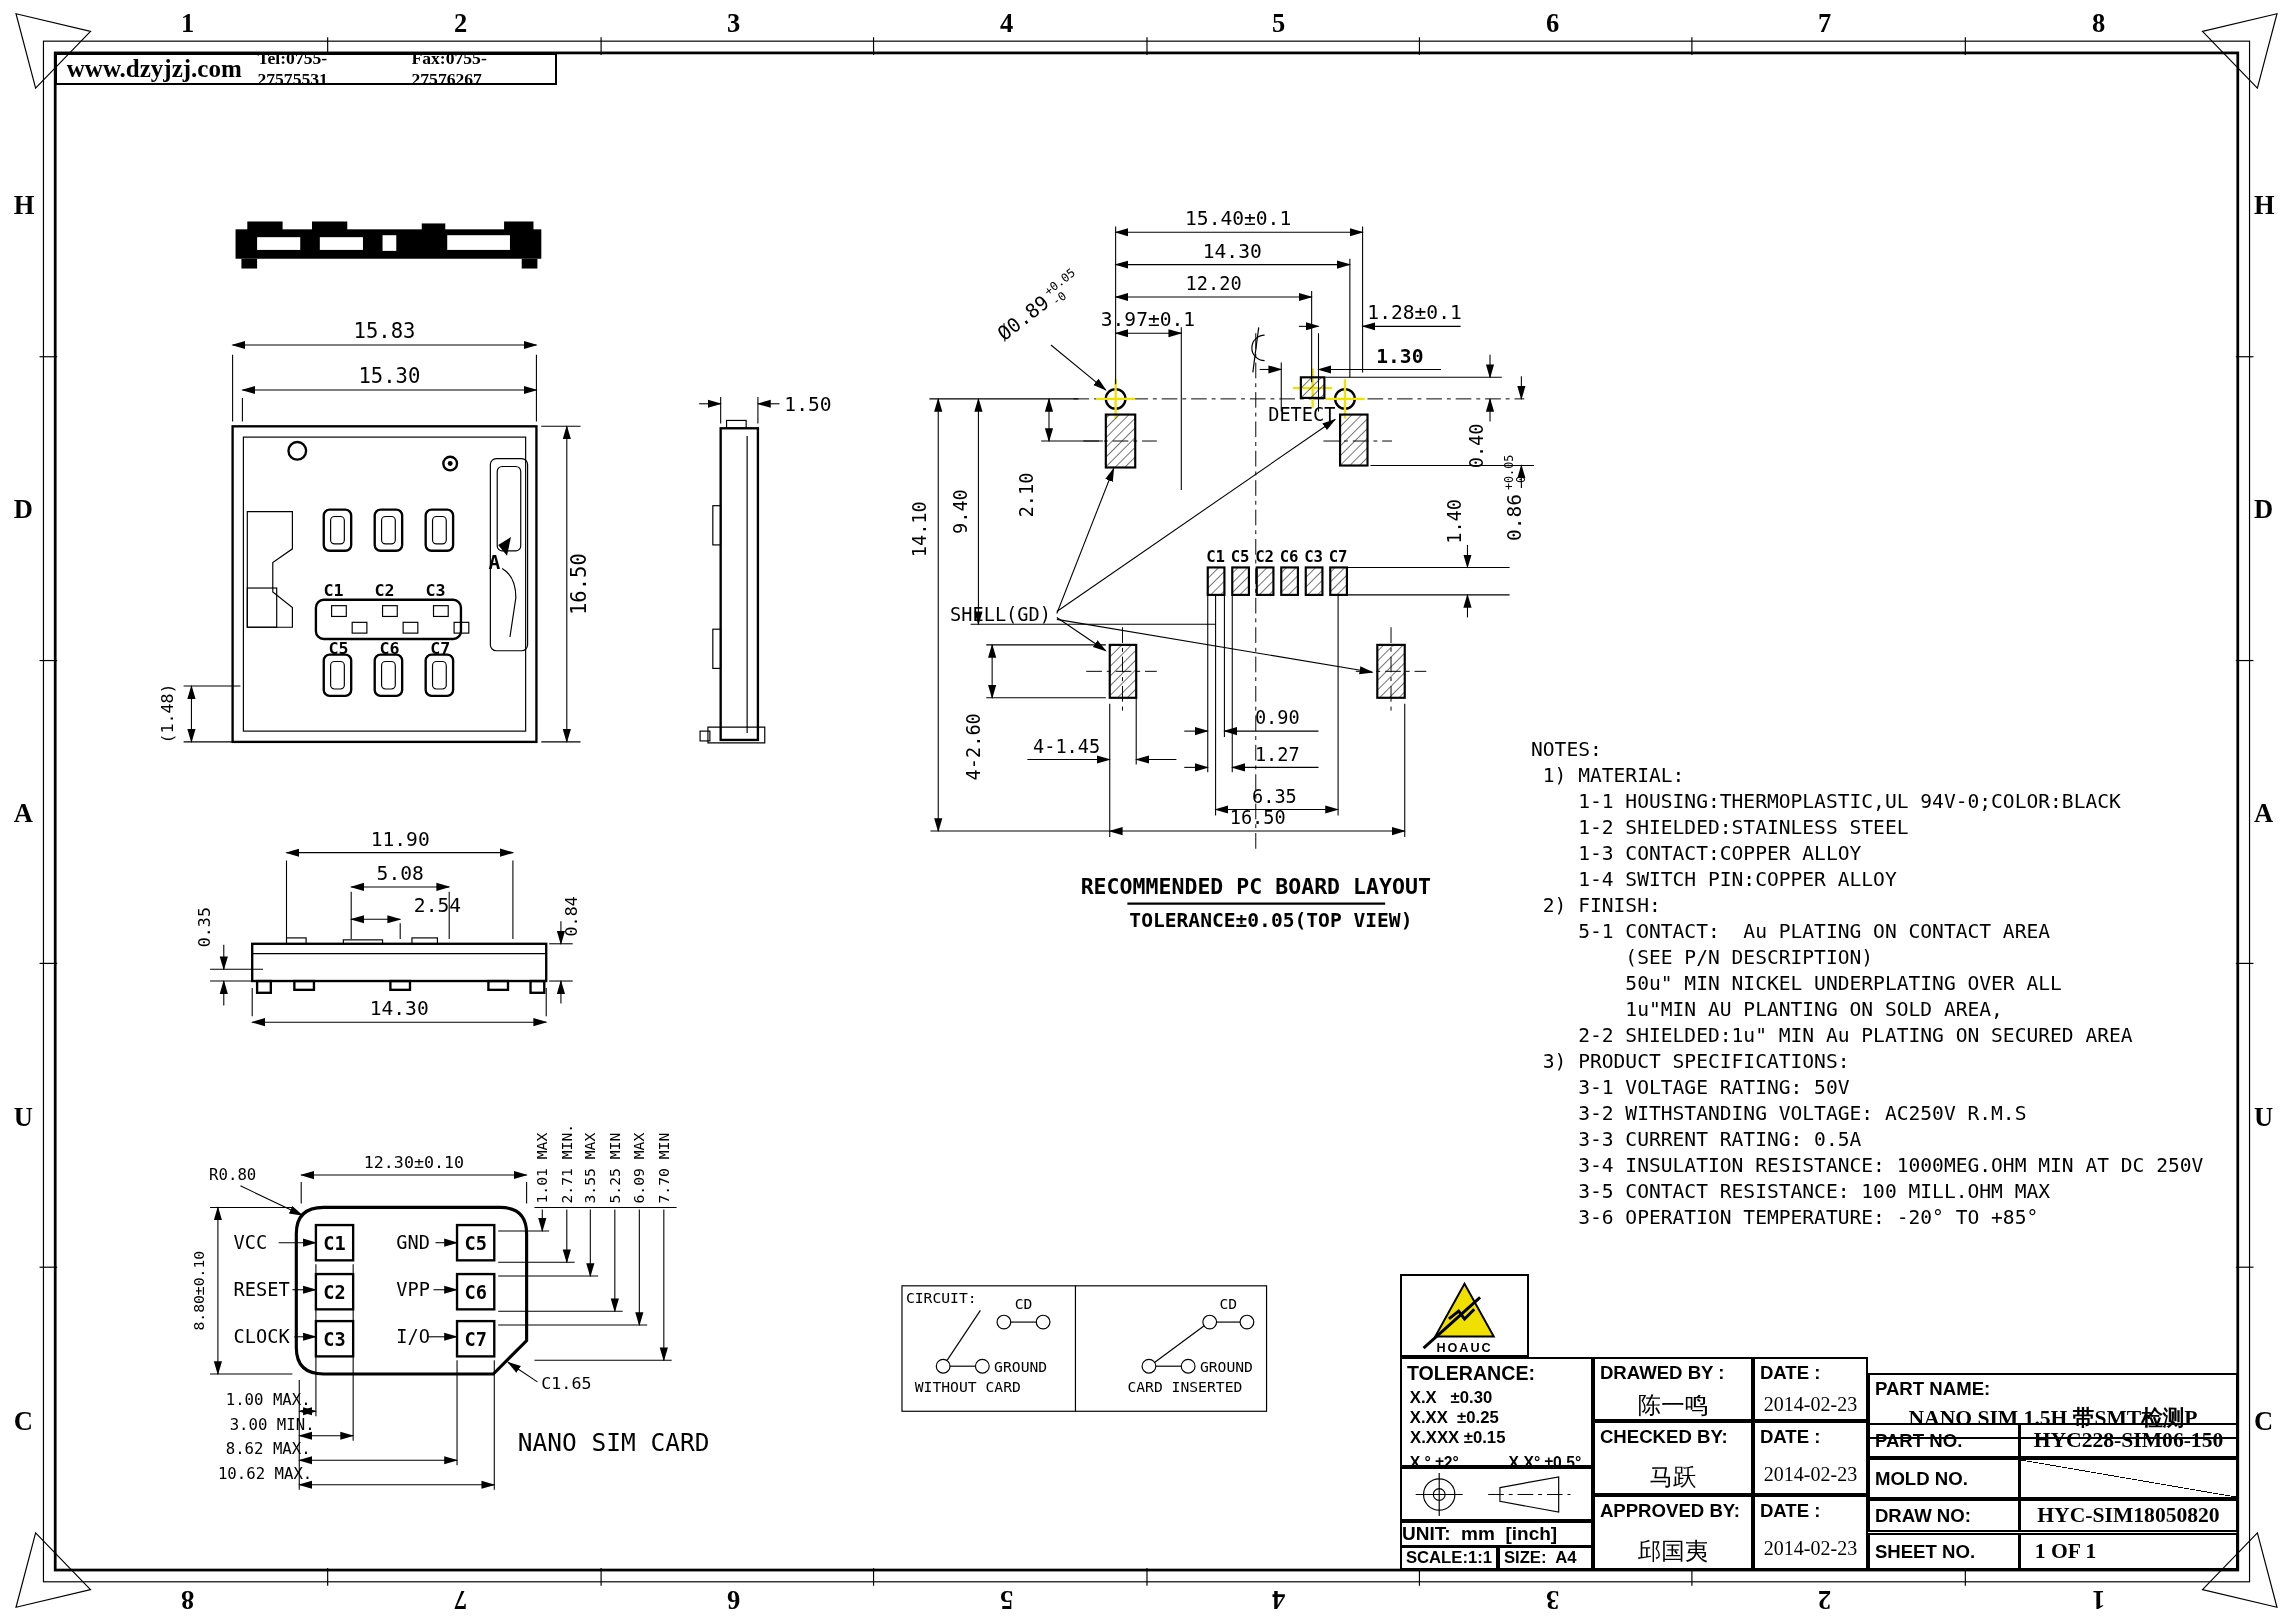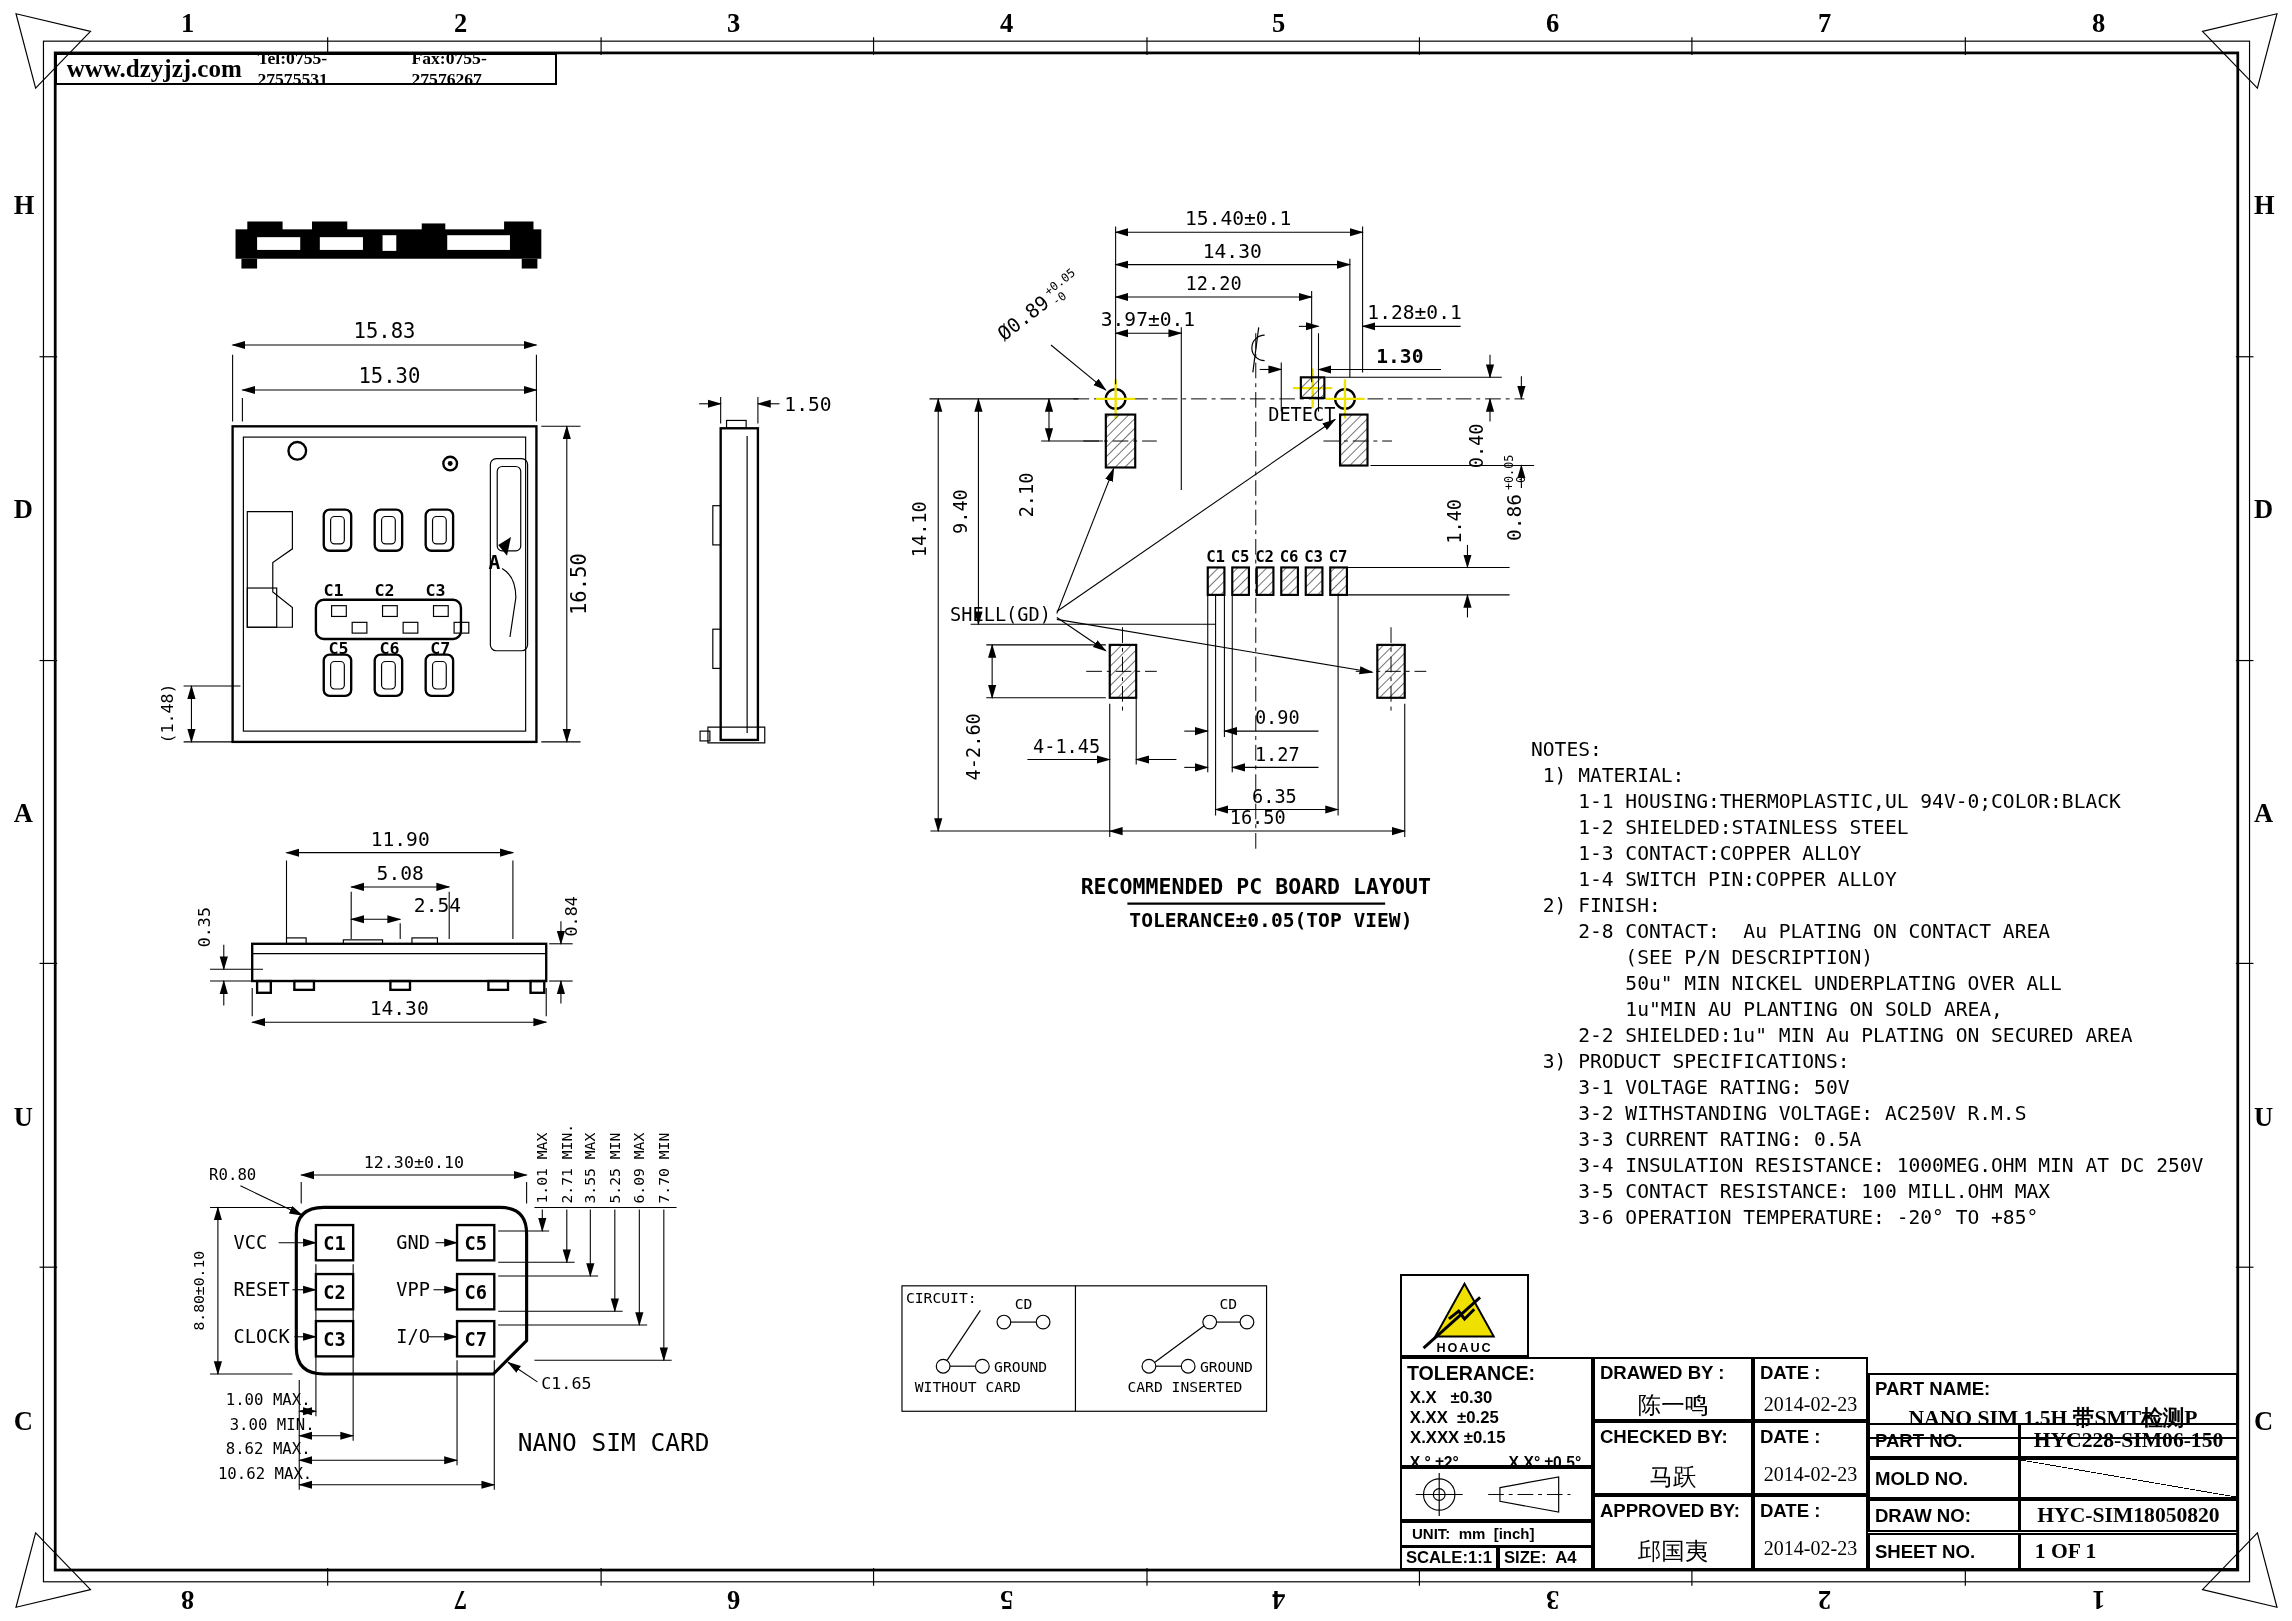--- a/index.html
+++ b/index.html
@@ -458,21 +458,21 @@
   <span class="zone" style="left:2254px;top:1406px;">C</span>
 
   <div class="abs" style="left:1531px;top:737px;width:725px;">
     <div class="noteln">NOTES:</div>
     <div class="noteln"> 1) MATERIAL:</div>
     <div class="noteln">    1-1 HOUSING:THERMOPLASTIC,UL 94V-0;COLOR:BLACK</div>
     <div class="noteln">    1-2 SHIELDED:STAINLESS STEEL</div>
     <div class="noteln">    1-3 CONTACT:COPPER ALLOY</div>
     <div class="noteln">    1-4 SWITCH PIN:COPPER ALLOY</div>
     <div class="noteln"> 2) FINISH:</div>
-    <div class="noteln">    2-8 CONTACT:  Au PLATING ON CONTACT AREA</div>
+    <div class="noteln">    5-1 CONTACT:  Au PLATING ON CONTACT AREA</div>
     <div class="noteln">        (SEE P/N DESCRIPTION)</div>
     <div class="noteln">        50u" MIN NICKEL UNDERPLATING OVER ALL</div>
     <div class="noteln">        1u"MIN AU PLANTING ON SOLD AREA,</div>
     <div class="noteln">    2-2 SHIELDED:1u" MIN Au PLATING ON SECURED AREA</div>
     <div class="noteln"> 3) PRODUCT SPECIFICATIONS:</div>
     <div class="noteln">    3-1 VOLTAGE RATING: 50V</div>
     <div class="noteln">    3-2 WITHSTANDING VOLTAGE: AC250V R.M.S</div>
     <div class="noteln">    3-3 CURRENT RATING: 0.5A</div>
     <div class="noteln">    3-4 INSULATION RESISTANCE: 1000MEG.OHM MIN AT DC 250V</div>
     <div class="noteln">    3-5 CONTACT RESISTANCE: 100 MILL.OHM MAX</div>
@@ -502,21 +502,21 @@
       <svg width="189" height="50" viewBox="0 0 193 51">
         <circle cx="38" cy="26" r="16" class="s1"></circle>
           <circle cx="38" cy="26" r="6" class="s1"></circle>
         <line x1="14" y1="26" x2="62" y2="26" class="s1"></line>
           <line x1="38" y1="4" x2="38" y2="48" class="s1"></line>
         <polygon points="100,19 160,8 160,44 100,33" class="s1"></polygon>
         <line x1="88" y1="26" x2="172" y2="26" class="cl"></line>
       </svg>
     </div>
     <div class="cell" style="left:0;top:247px;width:193px;height:25.5px;display:flex;align-items:center;">
-      <span style="font-weight:bold;font-size:15px;padding-left:10px;white-space:pre;">UNIT:  mm  [inch]</span>
+      <span style="font-weight:bold;font-size:19px;padding-left:0;white-space:pre;">UNIT:  mm  [inch]</span>
     </div>
     <div class="cell" style="left:0;top:272px;width:98px;height:23.5px;display:flex;align-items:center;">
       <span style="font-weight:bold;font-size:16.7px;padding-left:3.9px;">SCALE:1:1</span>
     </div>
     <div class="cell" style="left:98px;top:272px;width:95px;height:23.5px;display:flex;align-items:center;">
       <span style="font-weight:bold;font-size:16.7px;padding-left:3.9px;white-space:pre;">SIZE:  A4</span>
     </div>
     <div class="cell" style="left:193px;top:83px;width:160px;height:64px;">
       <div class="lbl">DRAWED BY :</div>
       <div class="nameval">陈一鸣</div>

